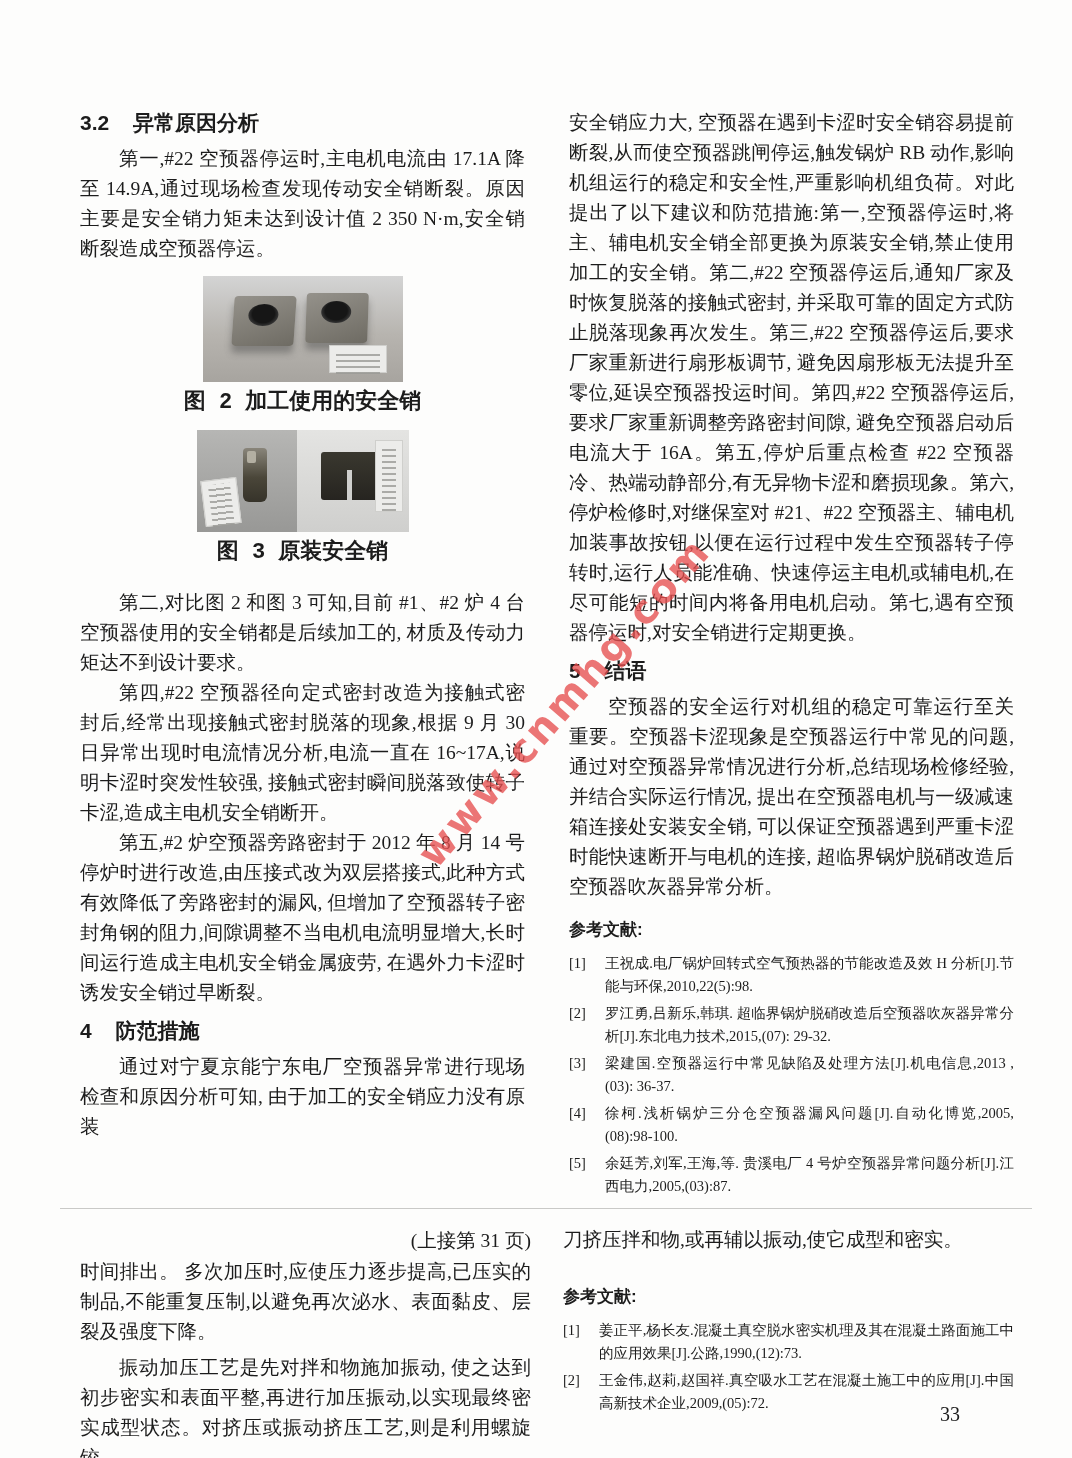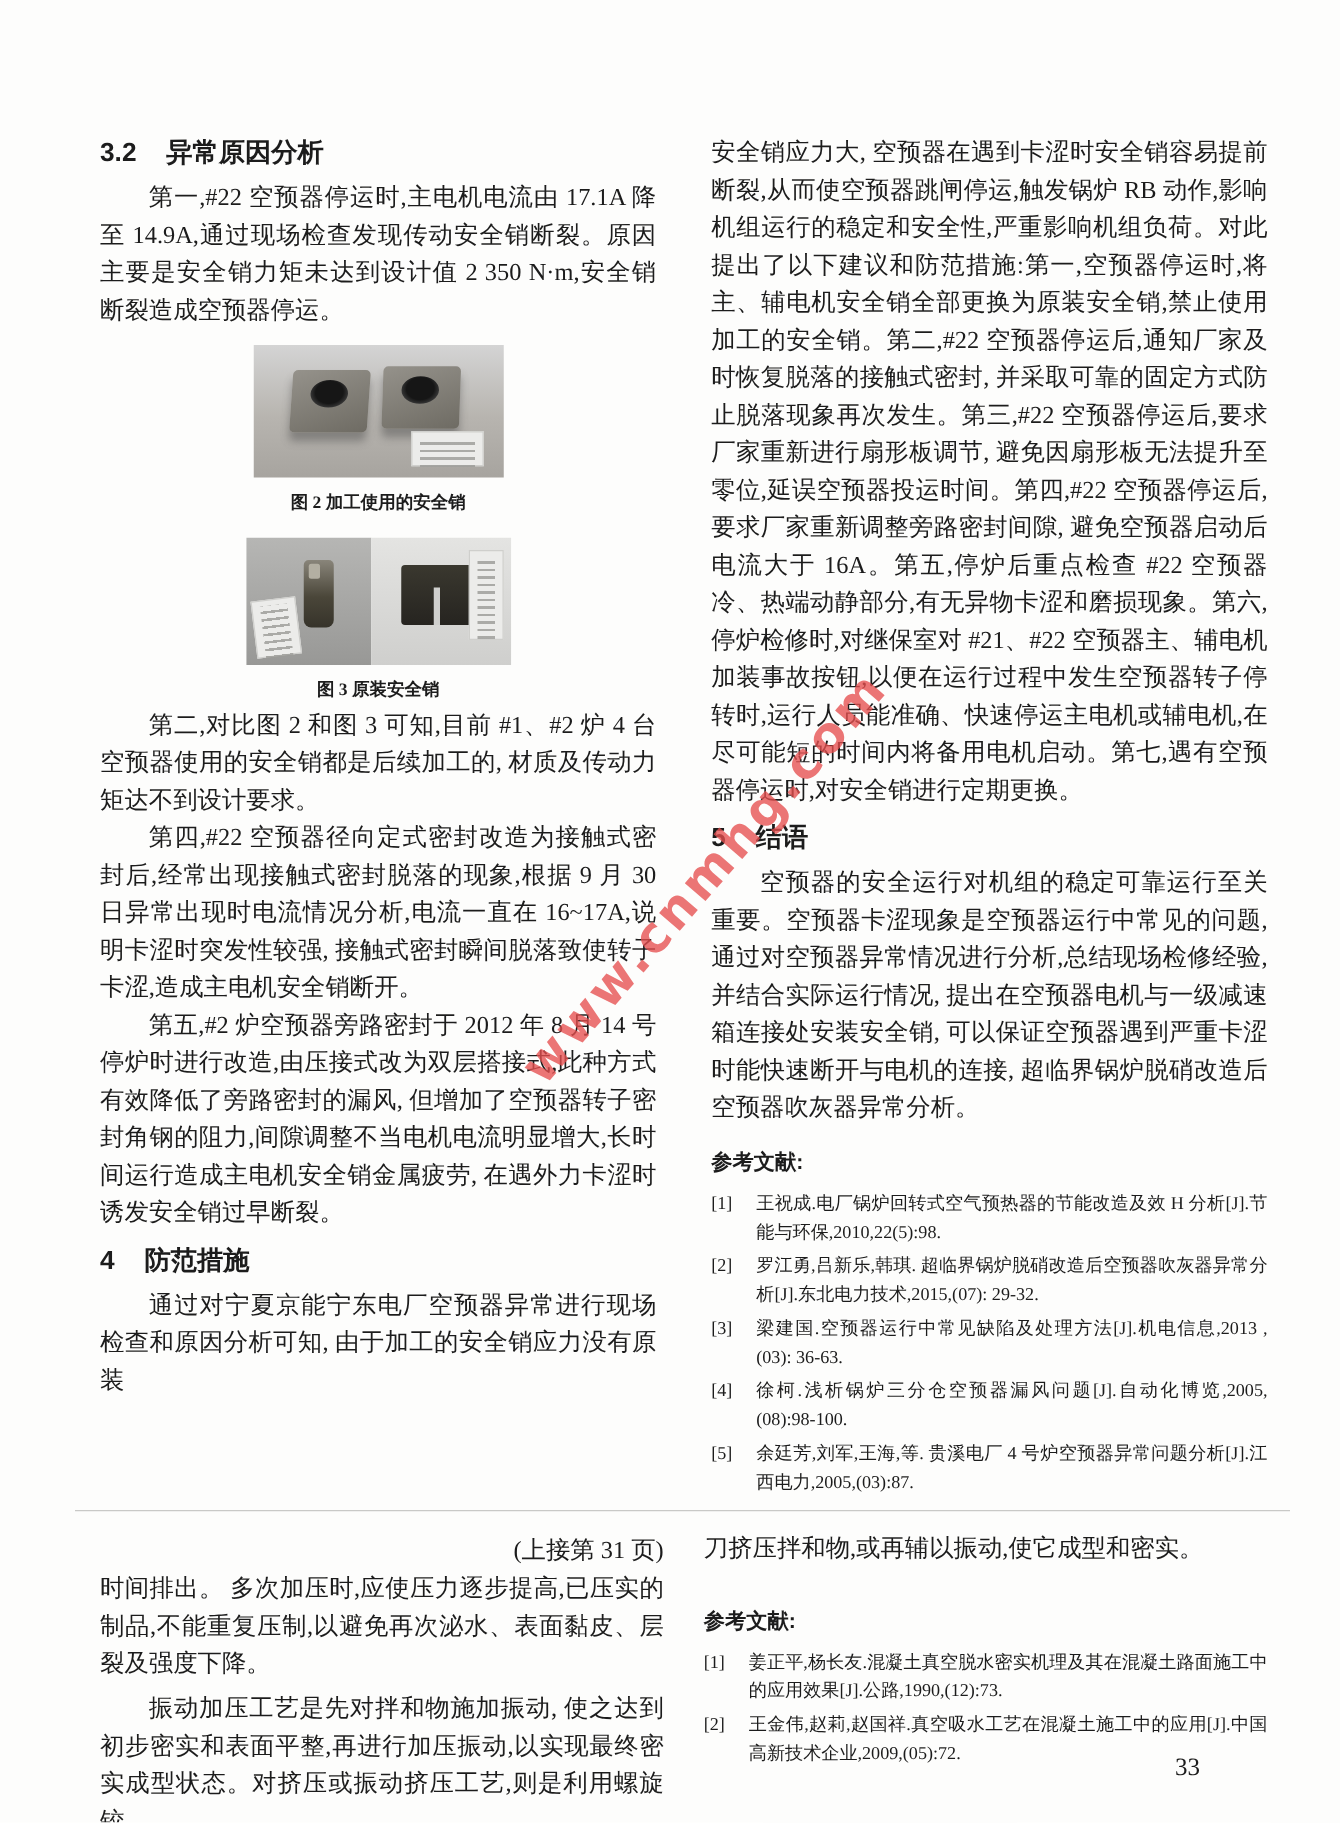--- a/index.html
+++ b/index.html
@@ -11,21 +11,21 @@
   .main{display:flex;gap:44px;height:1086px;overflow:hidden;}
   .col{flex:1;min-width:0;}
   .para{font-size:19.5px;line-height:30px;text-align:justify;margin:0;}
   .indent{text-indent:2em;}
   .sec-h{font-family:"Liberation Sans",sans-serif;font-weight:bold;font-size:21px;
          line-height:30px;margin:8px 0 6px;}
   .sec-h .num{margin-right:18px;}
   .sec-h.first{margin-top:0;}
   
   .figwrap{text-align:center;}
-  .fig-cap{font-family:Liberation Serif, serif;font-weight:bold;font-size:14px;
+  .fig-cap{font-family:Liberation Mono, monospace;font-weight:bold;font-size:22px;
            line-height:22px;margin-top:10px;}
   .fig-photo{position:relative;margin:12px auto 0;overflow:hidden;}
   .fig2{width:200px;height:106px;background:linear-gradient(180deg,#d4d4d4,#b7b4af 55%,#a7a49f);}
   .f2-block{position:absolute;width:62px;height:50px;border-radius:4px;
             background:linear-gradient(160deg,#95928b,#6e6b63);
             box-shadow:0 7px 7px rgba(70,70,70,.45);}
   .f2-b1{left:30px;top:20px;transform:skewX(-4deg);}
   .f2-b2{left:103px;top:17px;transform:skewX(-2deg);}
   .hole{position:absolute;left:15px;top:8px;width:30px;height:22px;border-radius:50%;
         background:radial-gradient(ellipse at 50% 45%,#161616 52%,#3a3a3a 74%,#5c5c58);}
@@ -106,21 +106,21 @@
             <div class="block3"></div>
             <div class="f3-line"></div>
             <div class="mini-label f3-label-r">
                 <div class="tl"></div>
               </div>
           </div>
         </div>
         <div class="fig-cap">图 3 原装安全销</div>
       </div>
 
-      <p class="para indent" style="margin-top:2px;">第二,对比图 2 和图 3 可知,目前 #1、#2 炉 4 台空预器使用的安全销都是后续加工的, 材质及传动力矩达不到设计要求。</p>
+      <p class="para indent" style="margin-top:24px;">第二,对比图 2 和图 3 可知,目前 #1、#2 炉 4 台空预器使用的安全销都是后续加工的, 材质及传动力矩达不到设计要求。</p>
       <p class="para indent">第四,#22 空预器径向定式密封改造为接触式密封后,经常出现接触式密封脱落的现象,根据 9 月 30 日异常出现时电流情况分析,电流一直在 16~17A,说明卡涩时突发性较强, 接触式密封瞬间脱落致使转子卡涩,造成主电机安全销断开。</p>
       <p class="para indent">第五,#2 炉空预器旁路密封于 2012 年 8 月 14 号停炉时进行改造,由压接式改为双层搭接式,此种方式有效降低了旁路密封的漏风, 但增加了空预器转子密封角钢的阻力,间隙调整不当电机电流明显增大,长时间运行造成主电机安全销金属疲劳, 在遇外力卡涩时诱发安全销过早断裂。</p>
       <h3 class="sec-h">
         <span class="num">4</span>
         <span>防范措施</span>
       </h3>
       <p class="para indent">通过对宁夏京能宁东电厂空预器异常进行现场检查和原因分析可知, 由于加工的安全销应力没有原装</p>
     </div>
 
     <div class="col">
@@ -136,21 +136,21 @@
         <div class="ref">
           <span class="ref-label">[1]</span>
           <span class="ref-text">王祝成.电厂锅炉回转式空气预热器的节能改造及效 H 分析[J].节能与环保,2010,22(5):98.</span>
         </div>
         <div class="ref">
           <span class="ref-label">[2]</span>
           <span class="ref-text">罗江勇,吕新乐,韩琪. 超临界锅炉脱硝改造后空预器吹灰器异常分析[J].东北电力技术,2015,(07): 29-32.</span>
         </div>
         <div class="ref">
           <span class="ref-label">[3]</span>
-          <span class="ref-text">梁建国.空预器运行中常见缺陷及处理方法[J].机电信息,2013 ,(03): 36-63.</span>
+          <span class="ref-text">梁建国.空预器运行中常见缺陷及处理方法[J].机电信息,2013 ,(03): 36-37.</span>
         </div>
         <div class="ref">
           <span class="ref-label">[4]</span>
           <span class="ref-text">徐柯.浅析锅炉三分仓空预器漏风问题[J].自动化博览,2005,(08):98-100.</span>
         </div>
         <div class="ref">
           <span class="ref-label">[5]</span>
           <span class="ref-text">余廷芳,刘军,王海,等. 贵溪电厂 4 号炉空预器异常问题分析[J].江西电力,2005,(03):87.</span>
         </div>
 

